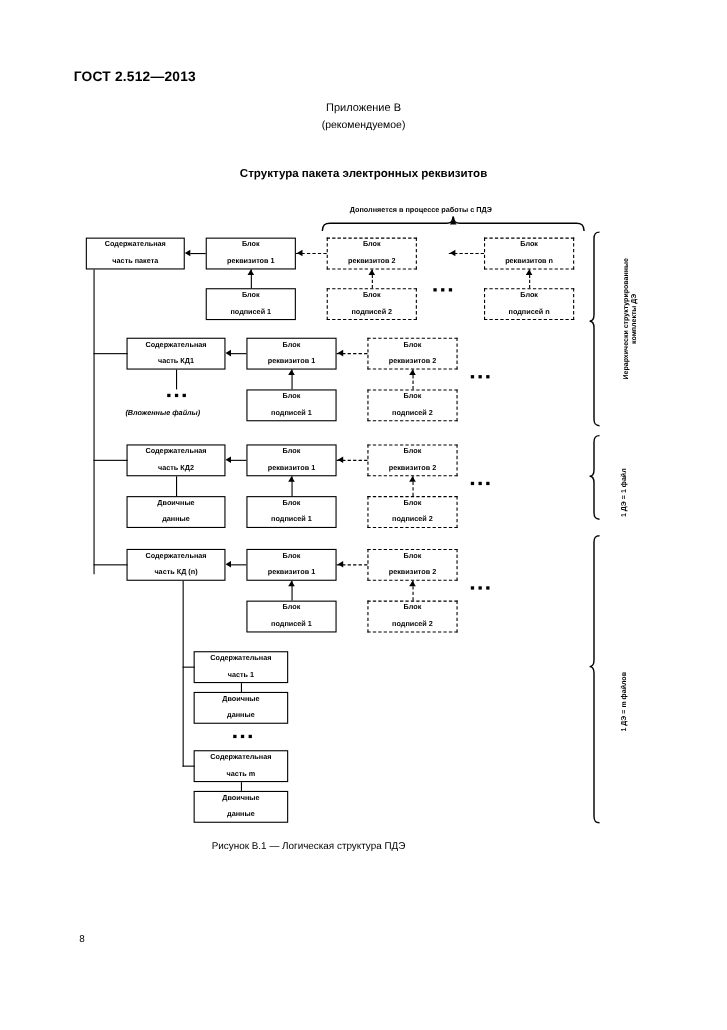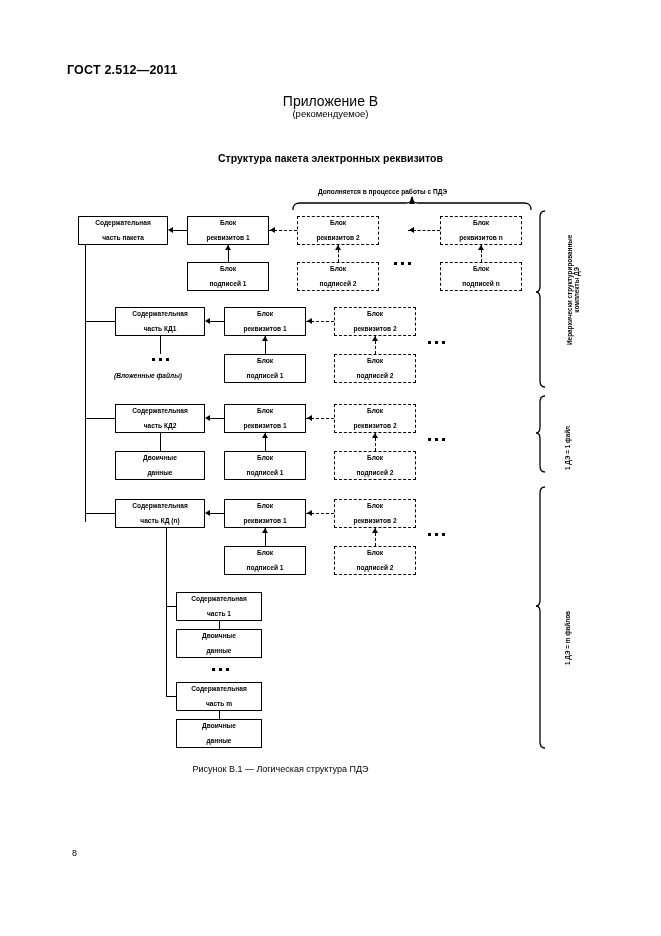--- a/index.html
+++ b/index.html
@@ -6,21 +6,21 @@
   body{
     width:661px;height:936px;position:relative;overflow:hidden;
     font-family:"Liberation Sans","DejaVu Sans",sans-serif;
     color:#000000;
     -webkit-font-smoothing:none;
   }
   .abs{position:absolute;}
 
   
   #std-header{left:67px;top:63px;font-size:12.5px;font-weight:bold;letter-spacing:.2px;}
-  #annex-name{left:0;top:93px;width:661px;text-align:center;font-size:14px;}
+  #annex-name{left:0;top:93px;width:661px;text-align:center;font-size:10px;}
   #annex-kind{left:0;top:108px;width:661px;text-align:center;font-size:9.5px;}
   #fig-title{left:0;top:152px;width:661px;text-align:center;font-size:10.5px;font-weight:bold;}
   #fig-caption{left:0;top:764px;width:561px;text-align:center;font-size:9px;}
   #page-num{left:72px;top:848px;font-size:9px;}
 
   
   #diagram{left:0;top:0;width:661px;height:936px;}
 
   
   .box{
@@ -64,21 +64,21 @@
     line-height:1.15;text-align:center;
   }
   .vlabel.two{line-height:1.15;}
 
   
   #overlay{position:absolute;left:0;top:0;width:661px;height:936px;pointer-events:none;}
 </style>
 </head>
 <body>
 
-<div class="abs" id="std-header">ГОСТ 2.512—2011</div>
+<div class="abs" id="std-header">ГОСТ 2.512—2013</div>
 <div class="abs" id="annex-name">Приложение В</div>
 <div class="abs" id="annex-kind">(рекомендуемое)</div>
 <div class="abs" id="fig-title">Структура пакета электронных реквизитов</div>
 <div class="abs" id="fig-caption">Рисунок В.1 — Логическая структура ПДЭ</div>
 <div class="abs" id="page-num">8</div>
 
 <div class="abs" id="diagram">
 
   <div class="note" style="left:318px;top:188px;">Дополняется в процессе работы с ПДЭ</div>
 

